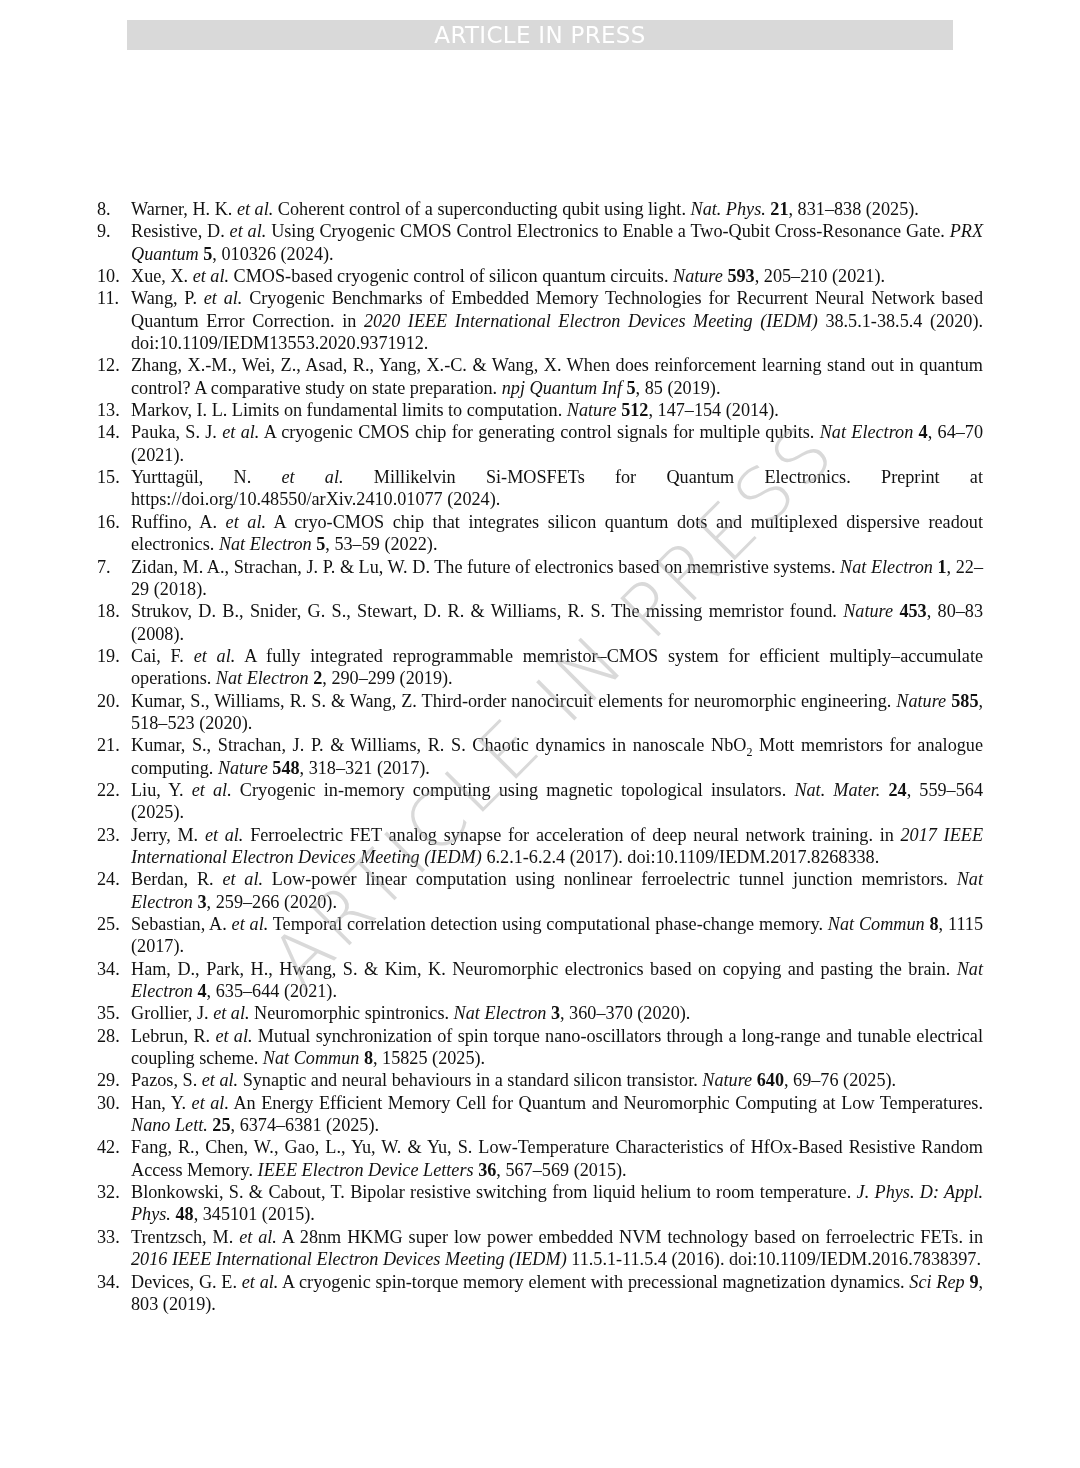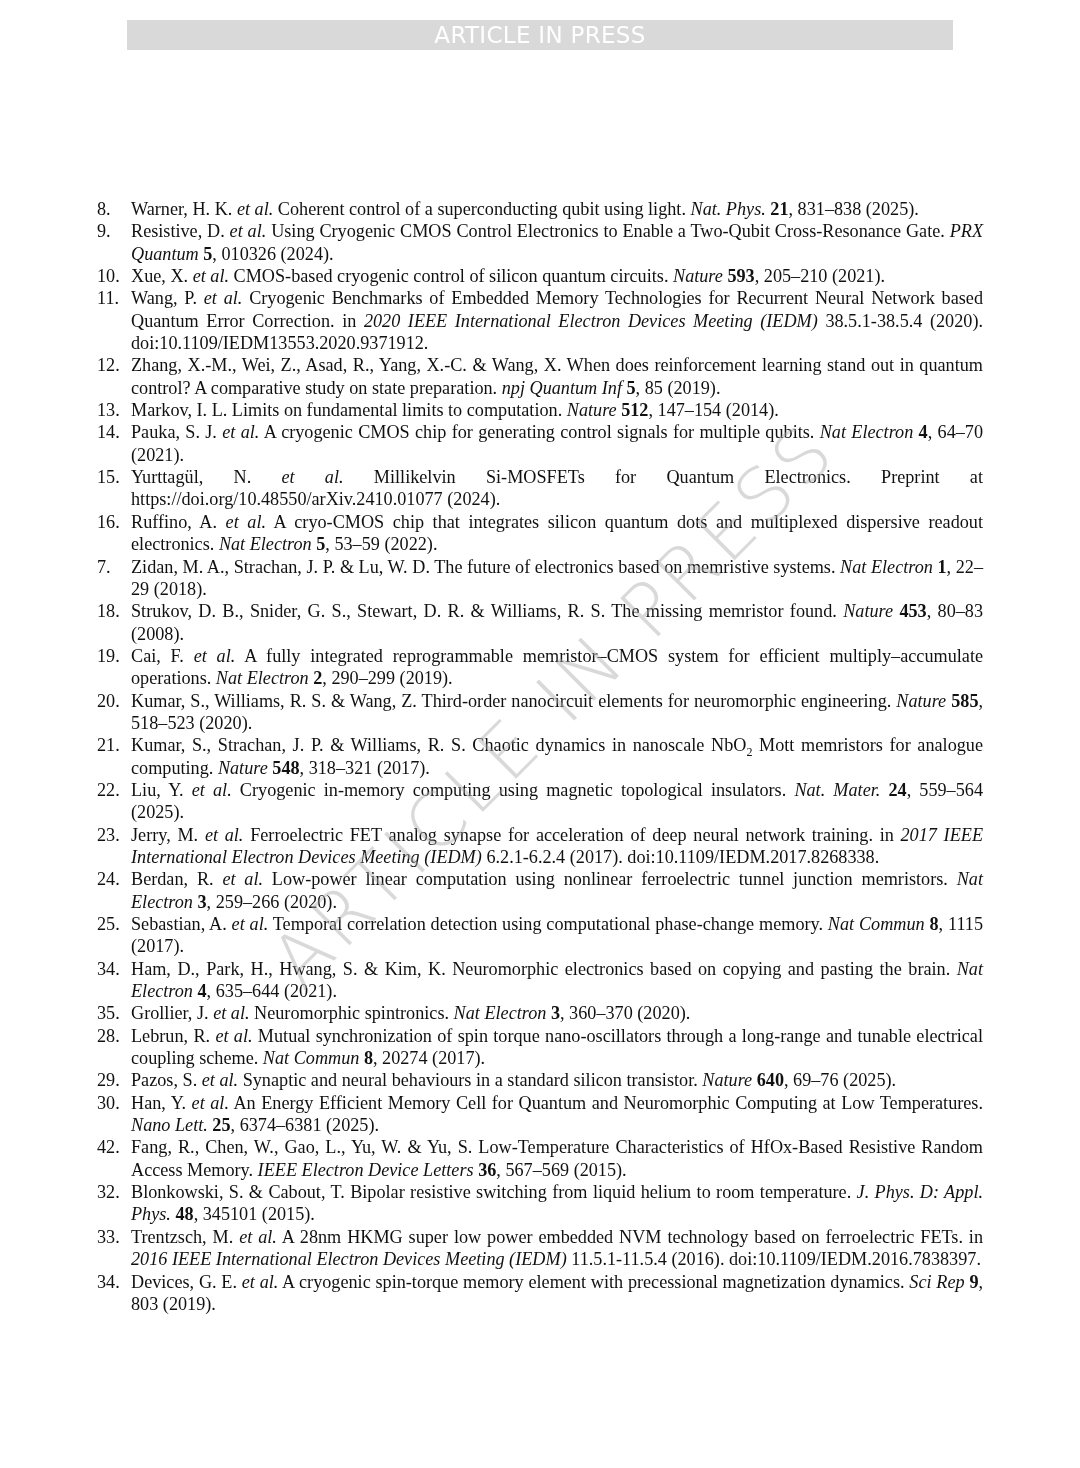--- a/index.html
+++ b/index.html
@@ -49,21 +49,21 @@
     <li class="ref"><span class="num">18.</span><span>Strukov, D. B., Snider, G. S., Stewart, D. R. &amp; Williams, R. S. The missing memristor found. </span><i>Nature</i><span> </span><b>453</b><span>, 80–83 (2008).</span></li>
     <li class="ref"><span class="num">19.</span><span>Cai, F. </span><i>et al.</i><span> A fully integrated reprogrammable memristor–CMOS system for efficient multiply–accumulate operations. </span><i>Nat Electron</i><span> </span><b>2</b><span>, 290–299 (2019).</span></li>
     <li class="ref"><span class="num">20.</span><span>Kumar, S., Williams, R. S. &amp; Wang, Z. Third-order nanocircuit elements for neuromorphic engineering. </span><i>Nature</i><span> </span><b>585</b><span>, 518–523 (2020).</span></li>
     <li class="ref"><span class="num">21.</span><span>Kumar, S., Strachan, J. P. &amp; Williams, R. S. Chaotic dynamics in nanoscale NbO</span><sub style="font-size: 12px; line-height: 0;">2</sub><span> Mott memristors for analogue computing. </span><i>Nature</i><span> </span><b>548</b><span>, 318–321 (2017).</span></li>
     <li class="ref"><span class="num">22.</span><span>Liu, Y. </span><i>et al.</i><span> Cryogenic in-memory computing using magnetic topological insulators. </span><i>Nat. Mater.</i><span> </span><b>24</b><span>, 559–564 (2025).</span></li>
     <li class="ref"><span class="num">23.</span><span>Jerry, M. </span><i>et al.</i><span> Ferroelectric FET analog synapse for acceleration of deep neural network training. in </span><i>2017 IEEE International Electron Devices Meeting (IEDM)</i><span> 6.2.1-6.2.4 (2017). doi:10.1109/IEDM.2017.8268338.</span></li>
     <li class="ref"><span class="num">24.</span><span>Berdan, R. </span><i>et al.</i><span> Low-power linear computation using nonlinear ferroelectric tunnel junction memristors. </span><i>Nat Electron</i><span> </span><b>3</b><span>, 259–266 (2020).</span></li>
     <li class="ref"><span class="num">25.</span><span>Sebastian, A. </span><i>et al.</i><span> Temporal correlation detection using computational phase-change memory. </span><i>Nat Commun</i><span> </span><b>8</b><span>, 1115 (2017).</span></li>
     <li class="ref"><span class="num">34.</span><span>Ham, D., Park, H., Hwang, S. &amp; Kim, K. Neuromorphic electronics based on copying and pasting the brain. </span><i>Nat Electron</i><span> </span><b>4</b><span>, 635–644 (2021).</span></li>
     <li class="ref"><span class="num">35.</span><span>Grollier, J. </span><i>et al.</i><span> Neuromorphic spintronics. </span><i>Nat Electron</i><span> </span><b>3</b><span>, 360–370 (2020).</span></li>
-    <li class="ref"><span class="num">28.</span><span>Lebrun, R. </span><i>et al.</i><span> Mutual synchronization of spin torque nano-oscillators through a long-range and tunable electrical coupling scheme. </span><i>Nat Commun</i><span> </span><b>8</b><span>, 20274 (2017).</span></li>
+    <li class="ref"><span class="num">28.</span><span>Lebrun, R. </span><i>et al.</i><span> Mutual synchronization of spin torque nano-oscillators through a long-range and tunable electrical coupling scheme. </span><i>Nat Commun</i><span> </span><b>8</b><span>, 15825 (2025).</span></li>
     <li class="ref"><span class="num">29.</span><span>Pazos, S. </span><i>et al.</i><span> Synaptic and neural behaviours in a standard silicon transistor. </span><i>Nature</i><span> </span><b>640</b><span>, 69–76 (2025).</span></li>
     <li class="ref"><span class="num">30.</span><span>Han, Y. </span><i>et al.</i><span> An Energy Efficient Memory Cell for Quantum and Neuromorphic Computing at Low Temperatures. </span><i>Nano Lett.</i><span> </span><b>25</b><span>, 6374–6381 (2025).</span></li>
     <li class="ref"><span class="num">42.</span><span>Fang, R., Chen, W., Gao, L., Yu, W. &amp; Yu, S. Low-Temperature Characteristics of HfOx-Based Resistive Random Access Memory. </span><i>IEEE Electron Device Letters</i><span> </span><b>36</b><span>, 567–569 (2015).</span></li>
     <li class="ref"><span class="num">32.</span><span>Blonkowski, S. &amp; Cabout, T. Bipolar resistive switching from liquid helium to room temperature. </span><i>J. Phys. D: Appl. Phys.</i><span> </span><b>48</b><span>, 345101 (2015).</span></li>
     <li class="ref"><span class="num">33.</span><span>Trentzsch, M. </span><i>et al.</i><span> A 28nm HKMG super low power embedded NVM technology based on ferroelectric FETs. in </span><i>2016 IEEE International Electron Devices Meeting (IEDM)</i><span> 11.5.1-11.5.4 (2016). doi:10.1109/IEDM.2016.7838397.</span></li>
     <li class="ref"><span class="num">34.</span><span>Devices, G. E. </span><i>et al.</i><span> A cryogenic spin-torque memory element with precessional magnetization dynamics. </span><i>Sci Rep</i><span> </span><b>9</b><span>, 803 (2019).</span></li>
   </ol>
 
 <div class="watermark">ARTICLE IN PRESS</div>
 

